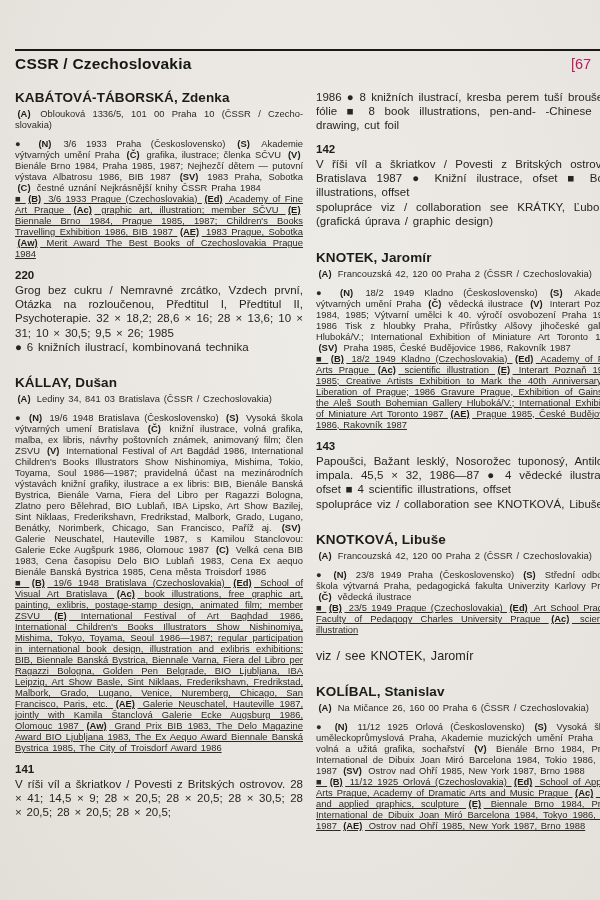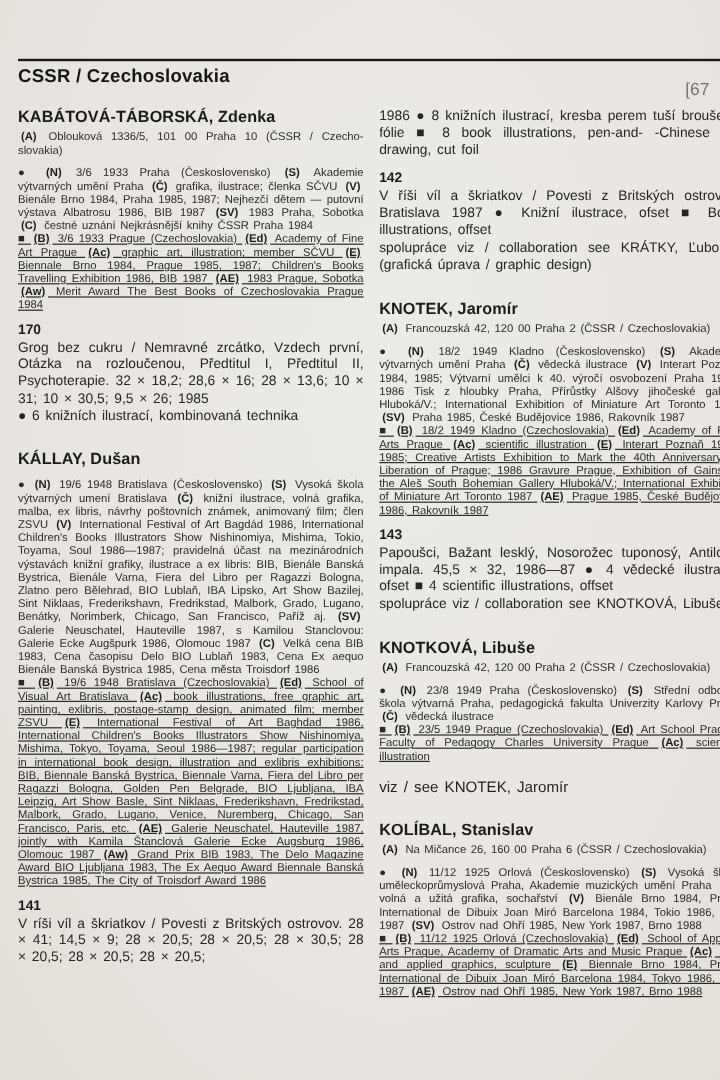--- a/index.html
+++ b/index.html
@@ -7,21 +7,21 @@
     width:600px;height:900px;overflow:hidden;position:relative;
     background:radial-gradient(ellipse at 55% 35%, #edebe6 0%, #e9e6e1 55%, #e2dfd9 100%);
     font-family:"Liberation Sans", sans-serif;
     color:#24241f;
     -webkit-font-smoothing:antialiased;
   }
   .page{position:absolute;inset:0;border-radius:12px;}
   .header-rule{position:absolute;top:49px;left:15px;right:-10px;height:2px;background:#191917;}
   .page-header{position:absolute;top:55px;left:15px;right:0;height:24px;}
   .page-title{font-size:15.5px;font-weight:700;letter-spacing:.2px;color:#161613;}
-  .page-number{position:absolute;top:12px;left:556px;font-size:14.5px;color:#737373;}
+  .page-number{position:absolute;top:1px;left:556px;font-size:14.5px;color:#be185d;}
   .col{position:absolute;top:90px;}
   #col-left{left:15px;width:288px;}
   #col-right{left:316px;width:300px;}
   .blk{margin:0;}
   .h{font-weight:700;font-size:13.5px;line-height:15px;margin-top:21px;color:#1b1b18;letter-spacing:.1px;}
   .col .blk:first-child{margin-top:0;}
   .addr,.cz,.en{font-size:9.4px;line-height:11px;text-align:justify;word-spacing:1.2px;color:#2b2b26;}
   .addr{margin-top:3px;}
   .cz{margin-top:8px;}
   .en{margin-top:0;text-decoration:underline;}
@@ -40,24 +40,25 @@
   <div class="header-rule"></div>
   <div class="page-header">
     <span class="page-title">CSSR / Czechoslovakia</span>
     <span class="page-number">[67</span>
   </div>
   <div class="col" id="col-left">
       <div class="blk h">KABÁTOVÁ-TÁBORSKÁ, Zdenka</div>
       <div class="blk addr"><span class="tag">(A)</span><span> Oblouková 1336/5, 101 00 Praha 10 (ČSSR / Czecho­slovakia)</span></div>
       <div class="blk cz"><span>● </span><span class="tag">(N)</span><span> 3/6 1933 Praha (Československo) </span><span class="tag">(S)</span><span> Akademie výtvarných umění Praha </span><span class="tag">(Č)</span><span> grafika, ilustrace; členka SČVU </span><span class="tag">(V)</span><span> Bienále Brno 1984, Praha 1985, 1987; Nejhezčí dětem — putovní výstava Albatrosu 1986, BIB 1987 </span><span class="tag">(SV)</span><span> 1983 Praha, Sobotka </span><span class="tag">(C)</span><span> čestné uznání Nejkrásnější knihy ČSSR Praha 1984</span></div>
       <div class="blk en"><span>■ </span><span class="tag">(B)</span><span> 3/6 1933 Prague (Czechoslovakia) </span><span class="tag">(Ed)</span><span> Academy of Fine Art Prague </span><span class="tag">(Ac)</span><span> graphic art, illustration; member SČVU </span><span class="tag">(E)</span><span> Biennale Brno 1984, Prague 1985, 1987; Children's Books Travelling Exhibition 1986, BIB 1987 </span><span class="tag">(AE)</span><span> 1983 Prague, Sobotka </span><span class="tag">(Aw)</span><span> Merit Award The Best Books of Czechoslovakia Prague 1984</span></div>
-      <div class="blk num">170</div>
+      <div class="blk num">220</div>
       <div class="blk item">Grog bez cukru / Nemravné zrcátko, Vzdech první, Otázka na rozloučenou, Předtitul I, Předtitul II, Psychoterapie.  32 × 18,2;  28,6 × 16; 28 × 13,6;  10 × 31;  10 × 30,5;  9,5 × 26;  1985</div>
       <div class="blk line">● 6 knižních ilustrací, kombinovaná technika</div>
       <div class="blk h">KÁLLAY, Dušan</div>
+      <div class="blk addr"><span class="tag">(A)</span><span> Lediny 34, 841 03 Bratislava (ČSSR / Czechoslovakia)</span></div>
       <div class="blk cz"><span>● </span><span class="tag">(N)</span><span> 19/6 1948 Bratislava (Československo) </span><span class="tag">(S)</span><span> Vysoká škola výtvarných umení Bratislava </span><span class="tag">(Č)</span><span> knižní ilustrace, volná grafika, malba, ex libris, návrhy poštovních známek, animovaný film; člen ZSVU </span><span class="tag">(V)</span><span> International Festival of Art Bagdád 1986, International Children's Books Illustrators Show Nishinomiya, Mishima, Tokio, Toyama, Soul 1986—1987; pravidelná účast na mezinárodních výstavách knižní grafiky, ilustrace a ex libris: BIB, Bienále Banská Bystrica, Bienále Varna, Fiera del Libro per Ragazzi Bologna, Zlatno pero Bělehrad, BIO Lublaň, IBA Lipsko, Art Show Bazilej, Sint Niklaas, Frederikshavn, Fredrikstad, Malbork, Grado, Lugano, Benátky, Norimberk, Chicago, San Francisco, Paříž aj. </span><span class="tag">(SV)</span><span> Galerie Neuschatel, Hauteville 1987, s Kamilou Stanclovou: Galerie Ecke Augšpurk 1986, Olomouc 1987 </span><span class="tag">(C)</span><span> Velká cena BIB 1983, Cena časopisu Delo BIO Lublaň 1983, Cena Ex aequo Bienále Banská Bystrica 1985, Cena města Troisdorf 1986</span></div>
       <div class="blk en"><span>■ </span><span class="tag">(B)</span><span> 19/6 1948 Bratislava (Czechoslovakia) </span><span class="tag">(Ed)</span><span> School of Visual Art Bratislava </span><span class="tag">(Ac)</span><span> book illustrations, free graphic art, painting, exlibris, postage-stamp design, animated film; member ZSVU </span><span class="tag">(E)</span><span> International Festival of Art Baghdad 1986, International Children's Books Illustrators Show Nishinomiya, Mishima, Tokyo, Toyama, Seoul 1986—1987; regular participation in international book design, illustration and exlibris exhibitions: BIB, Biennale Banská Bystrica, Biennale Varna, Fiera del Libro per Ragazzi Bologna, Golden Pen Belgrade, BIO Ljubljana, IBA Leipzig, Art Show Basle, Sint Niklaas, Frederikshavn, Fredrikstad, Malbork, Grado, Lugano, Venice, Nuremberg, Chicago, San Francisco, Paris, etc. </span><span class="tag">(AE)</span><span> Galerie Neuschatel, Hauteville 1987, jointly with Kamila Štanclová Galerie Ecke Augsburg 1986, Olomouc 1987 </span><span class="tag">(Aw)</span><span> Grand Prix BIB 1983, The Delo Magazine Award BIO Ljubljana 1983, The Ex Aequo Award Biennale Banská Bystrica 1985, The City of Troisdorf Award 1986</span></div>
       <div class="blk num">141</div>
       <div class="blk item">V ríši víl a škriatkov / Povesti z Britských ostrovov.  28 × 41;  14,5 × 9;  28 × 20,5;  28 × 20,5; 28 × 30,5;  28 × 20,5;  28 × 20,5;  28 × 20,5;</div>
     </div>
   <div class="col" id="col-right">
       <div class="blk item">1986 ● 8 knižních ilustrací, kresba perem tuší broušená fólie ■ 8 book illustrations, pen-and- -Chinese ink drawing, cut foil</div>
       <div class="blk num">142</div>
       <div class="blk item">V říši víl a škriatkov / Povesti z Britských ostrovov. Bratislava 1987 ● Knižní ilustrace, ofset ■ Book illustrations, offset</div>
       <div class="blk note">spolupráce viz / collaboration see KRÁTKY, Ľubomír (grafická úprava / graphic design)</div>

